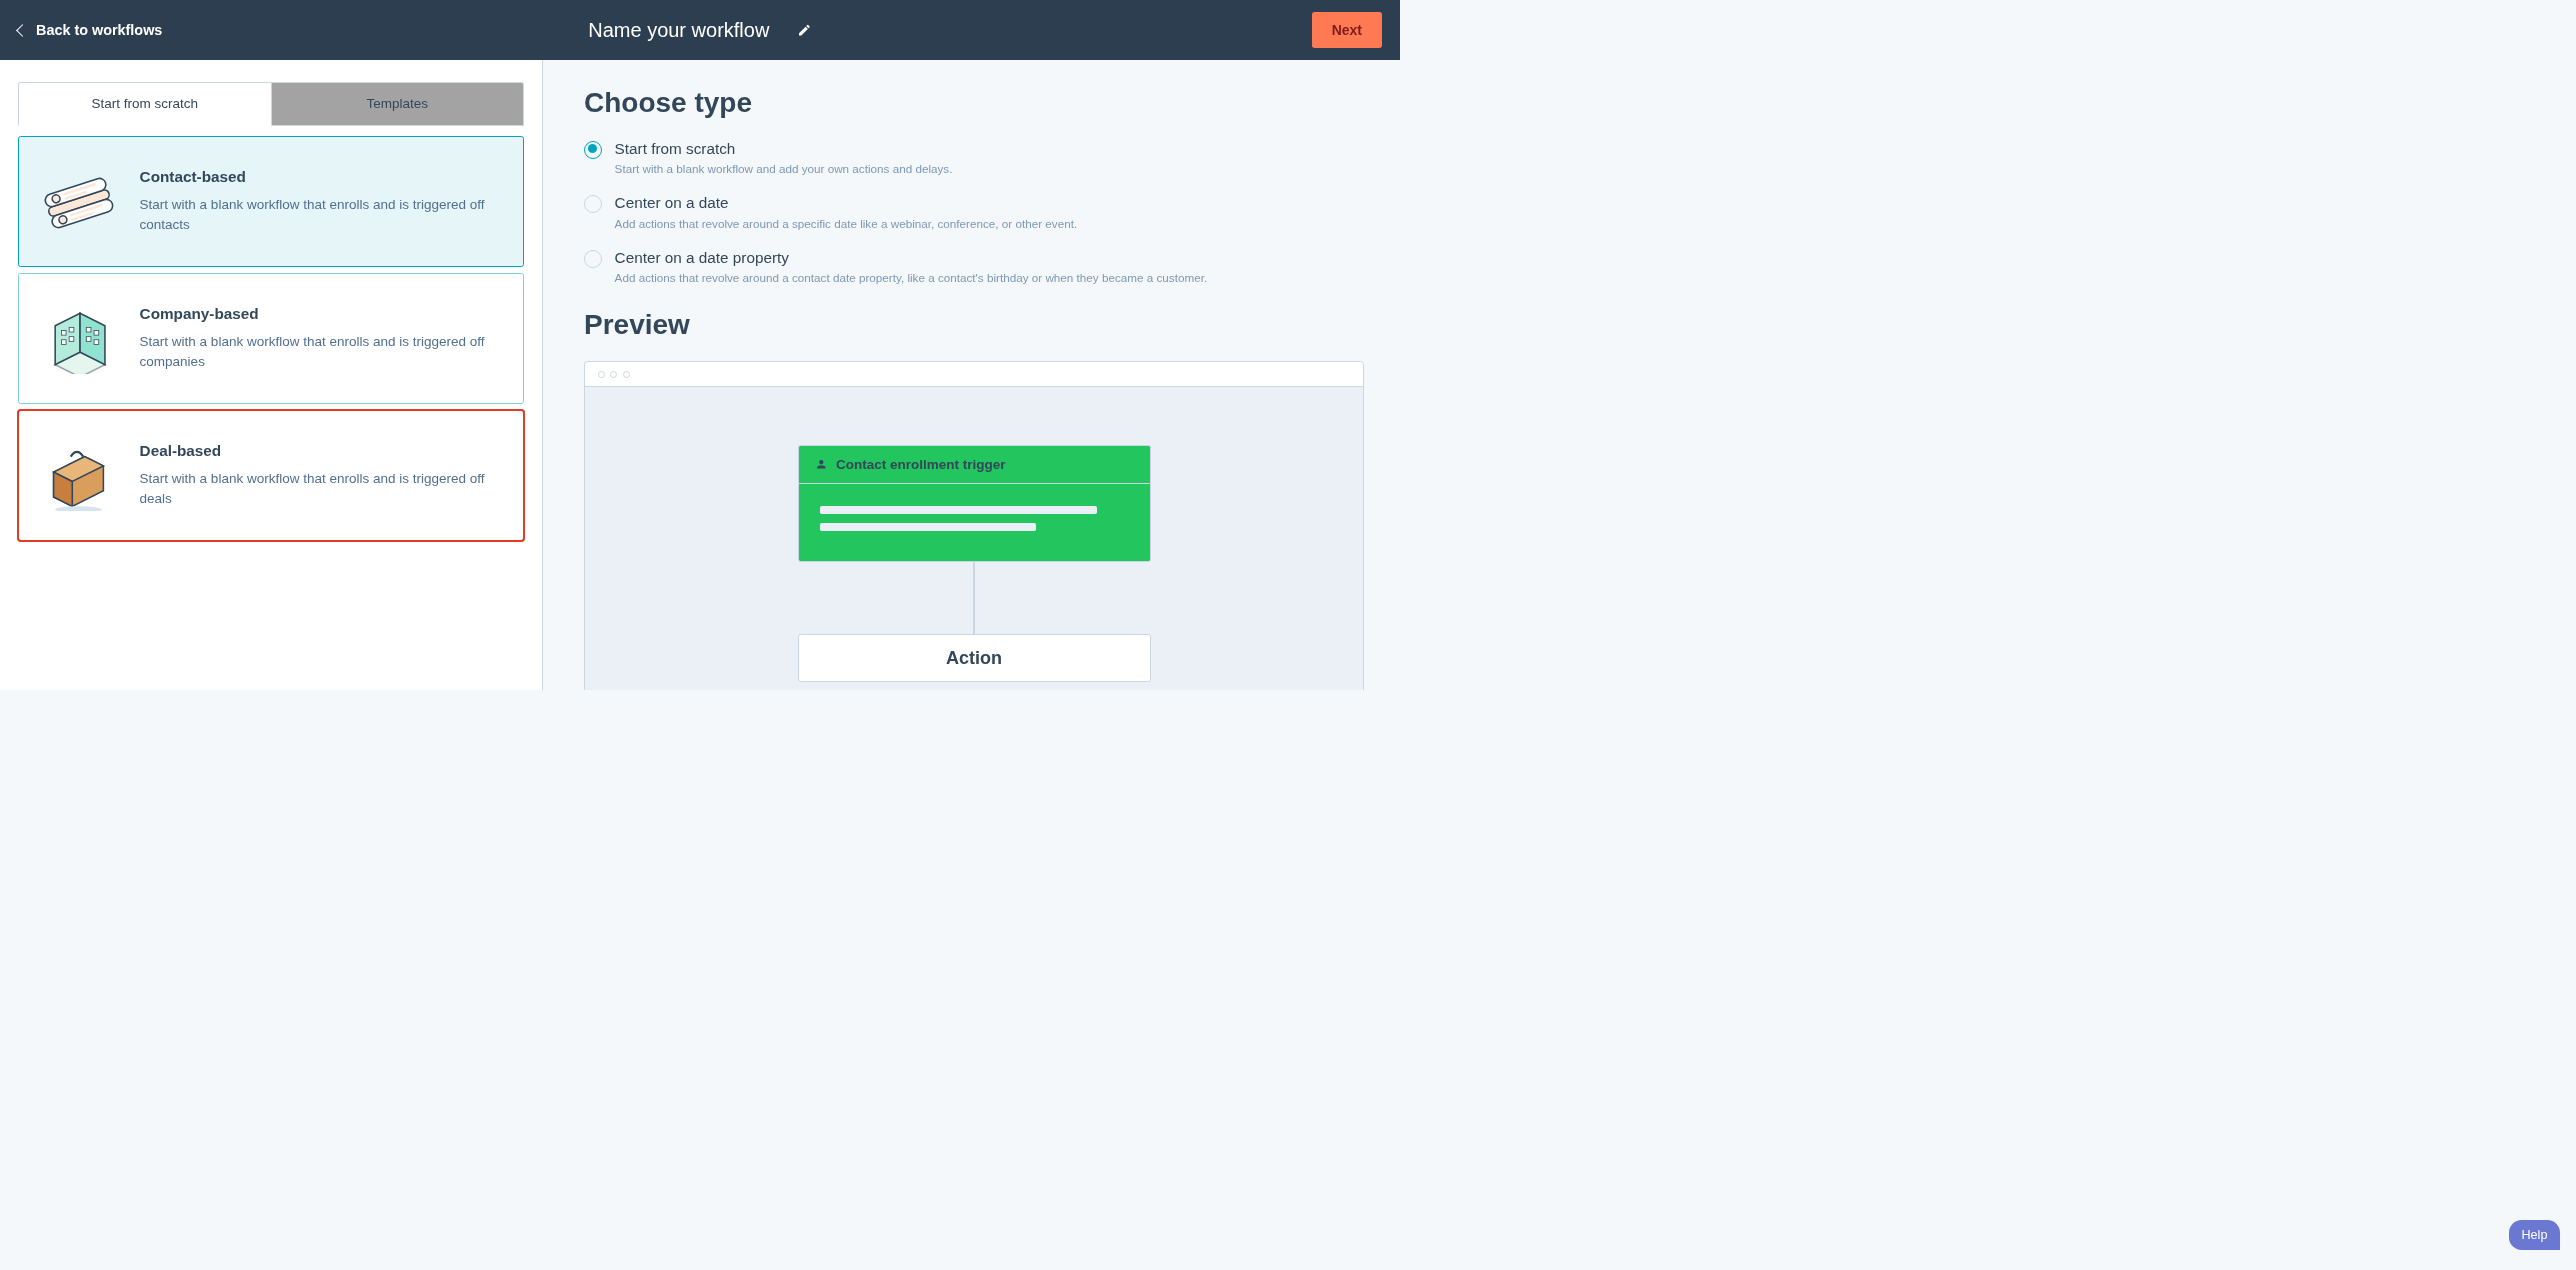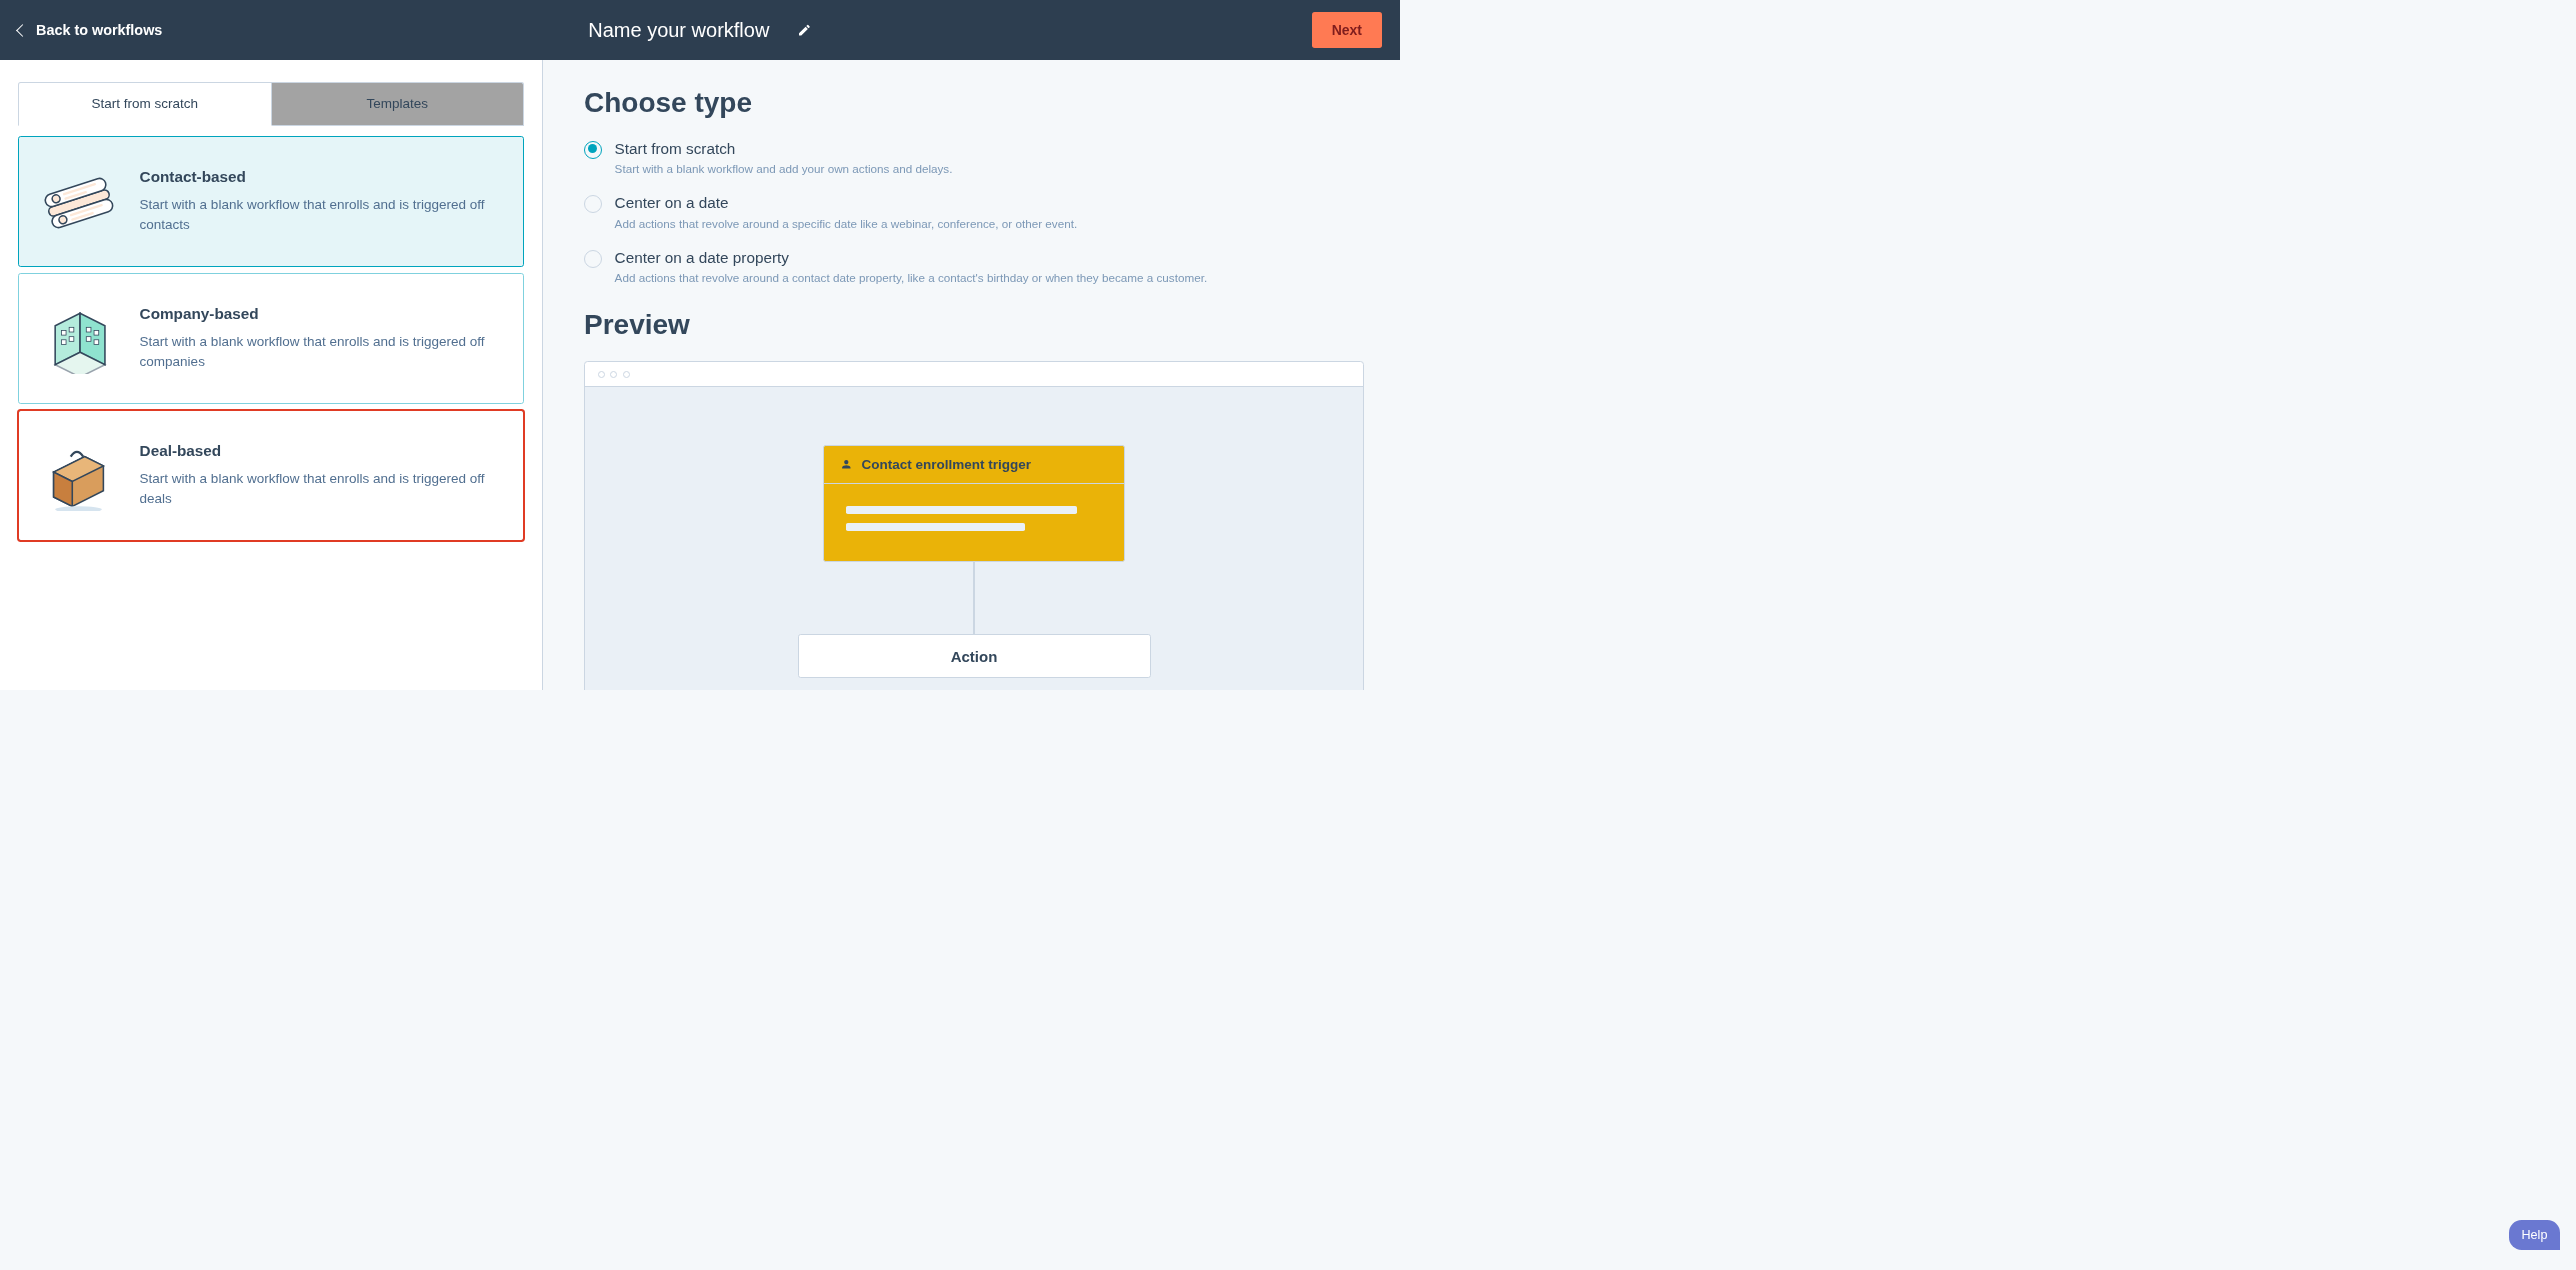--- a/index.html
+++ b/index.html
@@ -212,24 +212,24 @@
   }
   .preview-body {
     background: #eaf0f6;
     padding: 58px 0 0 0;
     height: 306px;
     display: flex;
     flex-direction: column;
     align-items: center;
   }
   .wf-box {
-    background: #eab308;
+    background: #22c55e;
     border: 0.9px solid #cbd6e2;
     border-radius: 2.7px;
-    width: 302px;
+    width: 353px;
   }
   .wf-box-header {
     padding: 10.8px 16px;
     border-bottom: 0.9px solid #cbd6e2;
     display: flex;
     align-items: center;
     gap: 9px;
     font-weight: 700;
     font-size: 13.5px;
     color: #33475b;
@@ -250,21 +250,21 @@
   }
   .wf-action {
     background: #fff;
     border: 0.9px solid #cbd6e2;
     border-radius: 2.7px;
     width: 353px;
     padding: 12.6px 0;
     text-align: center;
     font-weight: 700;
     color: #33475b;
-    font-size: 15px;
+    font-size: 18px;
   }
 
   
   .help-btn {
     position: fixed;
     right: 16px;
     bottom: 20px;
     background: #6a78d1;
     color: #fff;
     border-radius: 12.6px 12.6px 0 12.6px;

